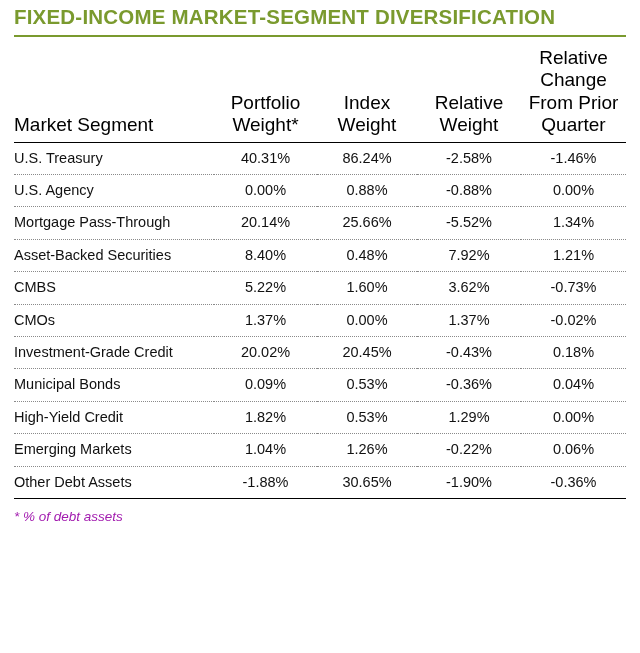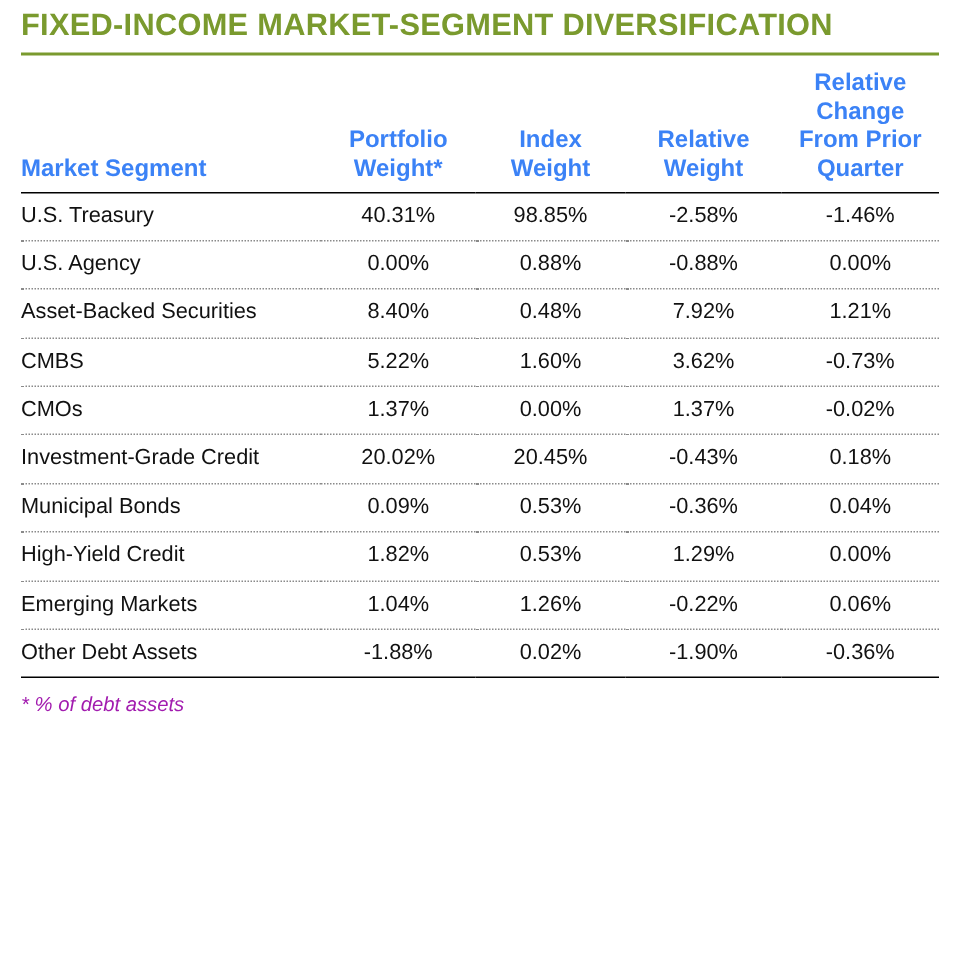--- a/index.html
+++ b/index.html
@@ -39,23 +39,23 @@
     border-collapse: collapse;
     table-layout: fixed;
   }
   table.data col.c-seg   { width: 200px; }
   table.data col.c-num   { width: 103px; }
   table.data col.c-num2  { width: 100px; }
   table.data col.c-num3  { width: 104px; }
   table.data col.c-num4  { width: 105px; }
 
   thead th {
-    font-size: 16px;
-    font-weight: bold;
-    color: #3b82f6;
+    font-size: 19px;
+    font-weight: normal;
+    color: #000000;
     vertical-align: bottom;
     padding: 0 0 5px 0;
     line-height: 1.18;
   }
   thead th.seg {
     text-align: left;
   }
   thead th.num {
     text-align: center;
   }
@@ -108,30 +108,37 @@
         <th class="num">Portfolio<br>Weight*</th>
         <th class="num">Index<br>Weight</th>
         <th class="num">Relative<br>Weight</th>
         <th class="num">Relative<br>Change<br>From Prior<br>Quarter</th>
       </tr>
     </thead>
     <tbody id="table-body">
         <tr>
           <td class="seg">U.S. Treasury</td>
           <td class="num">40.31%</td>
-          <td class="num">98.85%</td>
+          <td class="num">86.24%</td>
           <td class="num">-2.58%</td>
           <td class="num">-1.46%</td>
         </tr>
         <tr>
           <td class="seg">U.S. Agency</td>
           <td class="num">0.00%</td>
           <td class="num">0.88%</td>
           <td class="num">-0.88%</td>
           <td class="num">0.00%</td>
+        </tr>
+        <tr>
+          <td class="seg">Mortgage Pass-Through</td>
+          <td class="num">20.14%</td>
+          <td class="num">25.66%</td>
+          <td class="num">-5.52%</td>
+          <td class="num">1.34%</td>
         </tr>
         <tr>
           <td class="seg">Asset-Backed Securities</td>
           <td class="num">8.40%</td>
           <td class="num">0.48%</td>
           <td class="num">7.92%</td>
           <td class="num">1.21%</td>
         </tr>
         <tr>
           <td class="seg">CMBS</td>
@@ -171,21 +178,21 @@
         <tr>
           <td class="seg">Emerging Markets</td>
           <td class="num">1.04%</td>
           <td class="num">1.26%</td>
           <td class="num">-0.22%</td>
           <td class="num">0.06%</td>
         </tr>
         <tr>
           <td class="seg">Other Debt Assets</td>
           <td class="num">-1.88%</td>
-          <td class="num">0.02%</td>
+          <td class="num">30.65%</td>
           <td class="num">-1.90%</td>
           <td class="num">-0.36%</td>
         </tr>
       </tbody>
   </table>
 
   <div class="footnote">* % of debt assets</div>
 
 </div>
 

